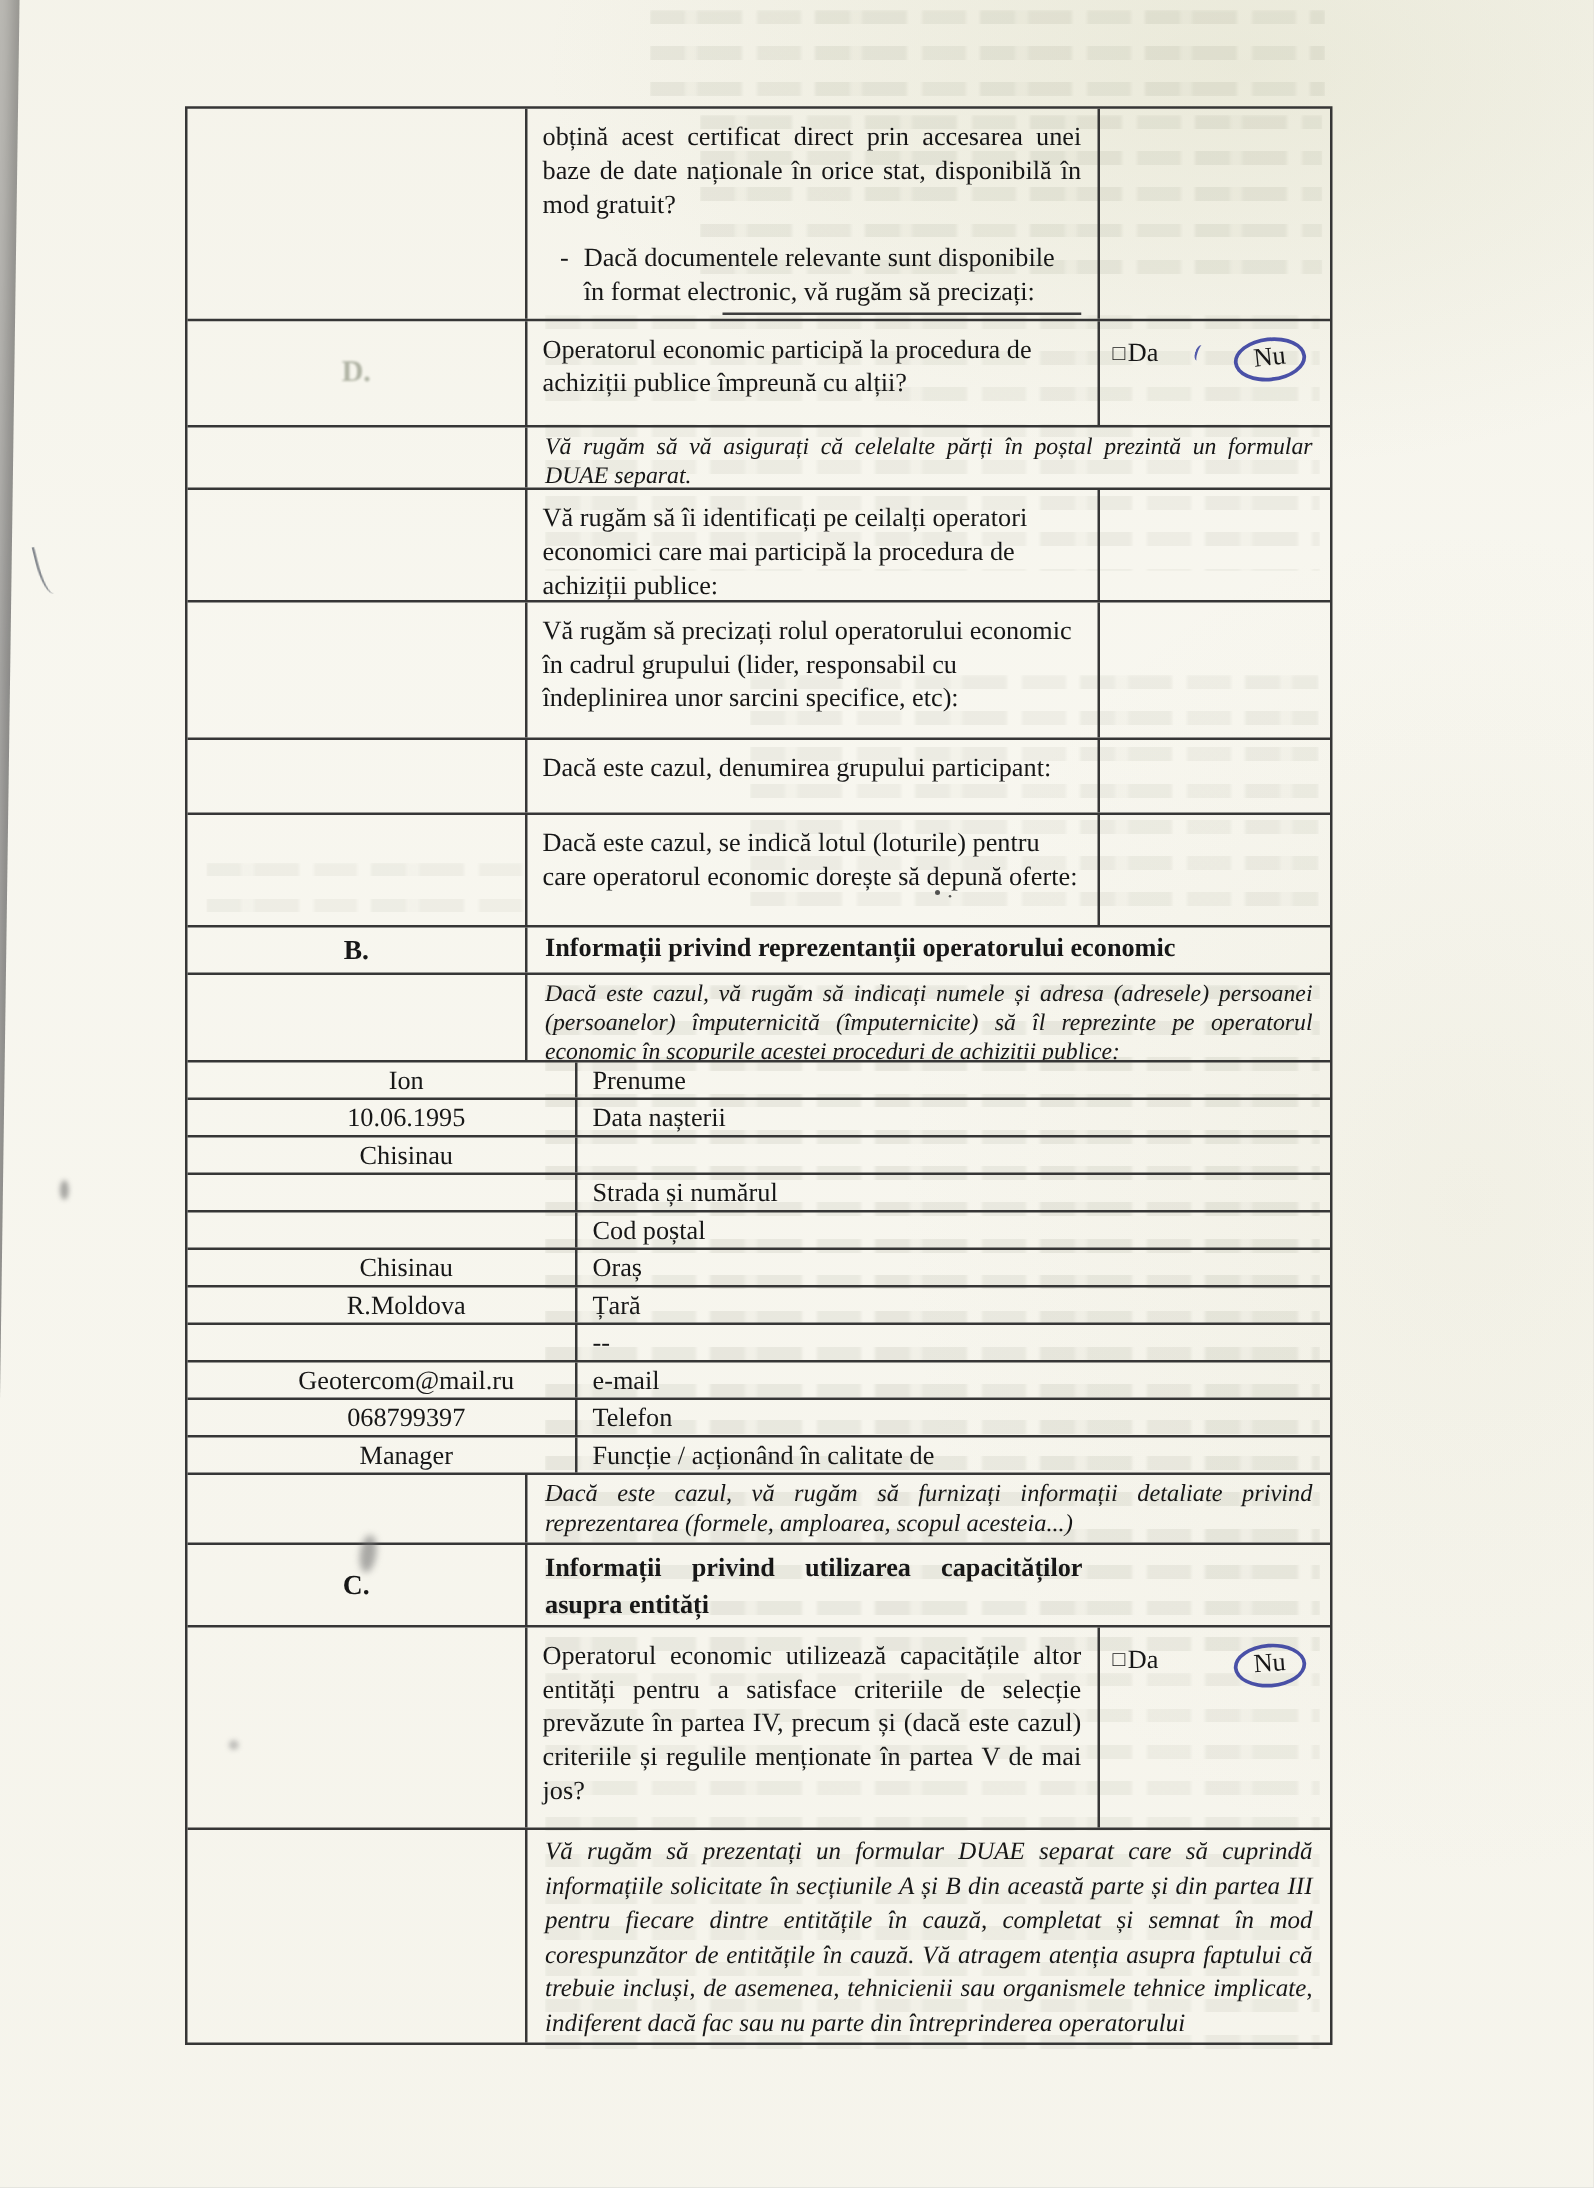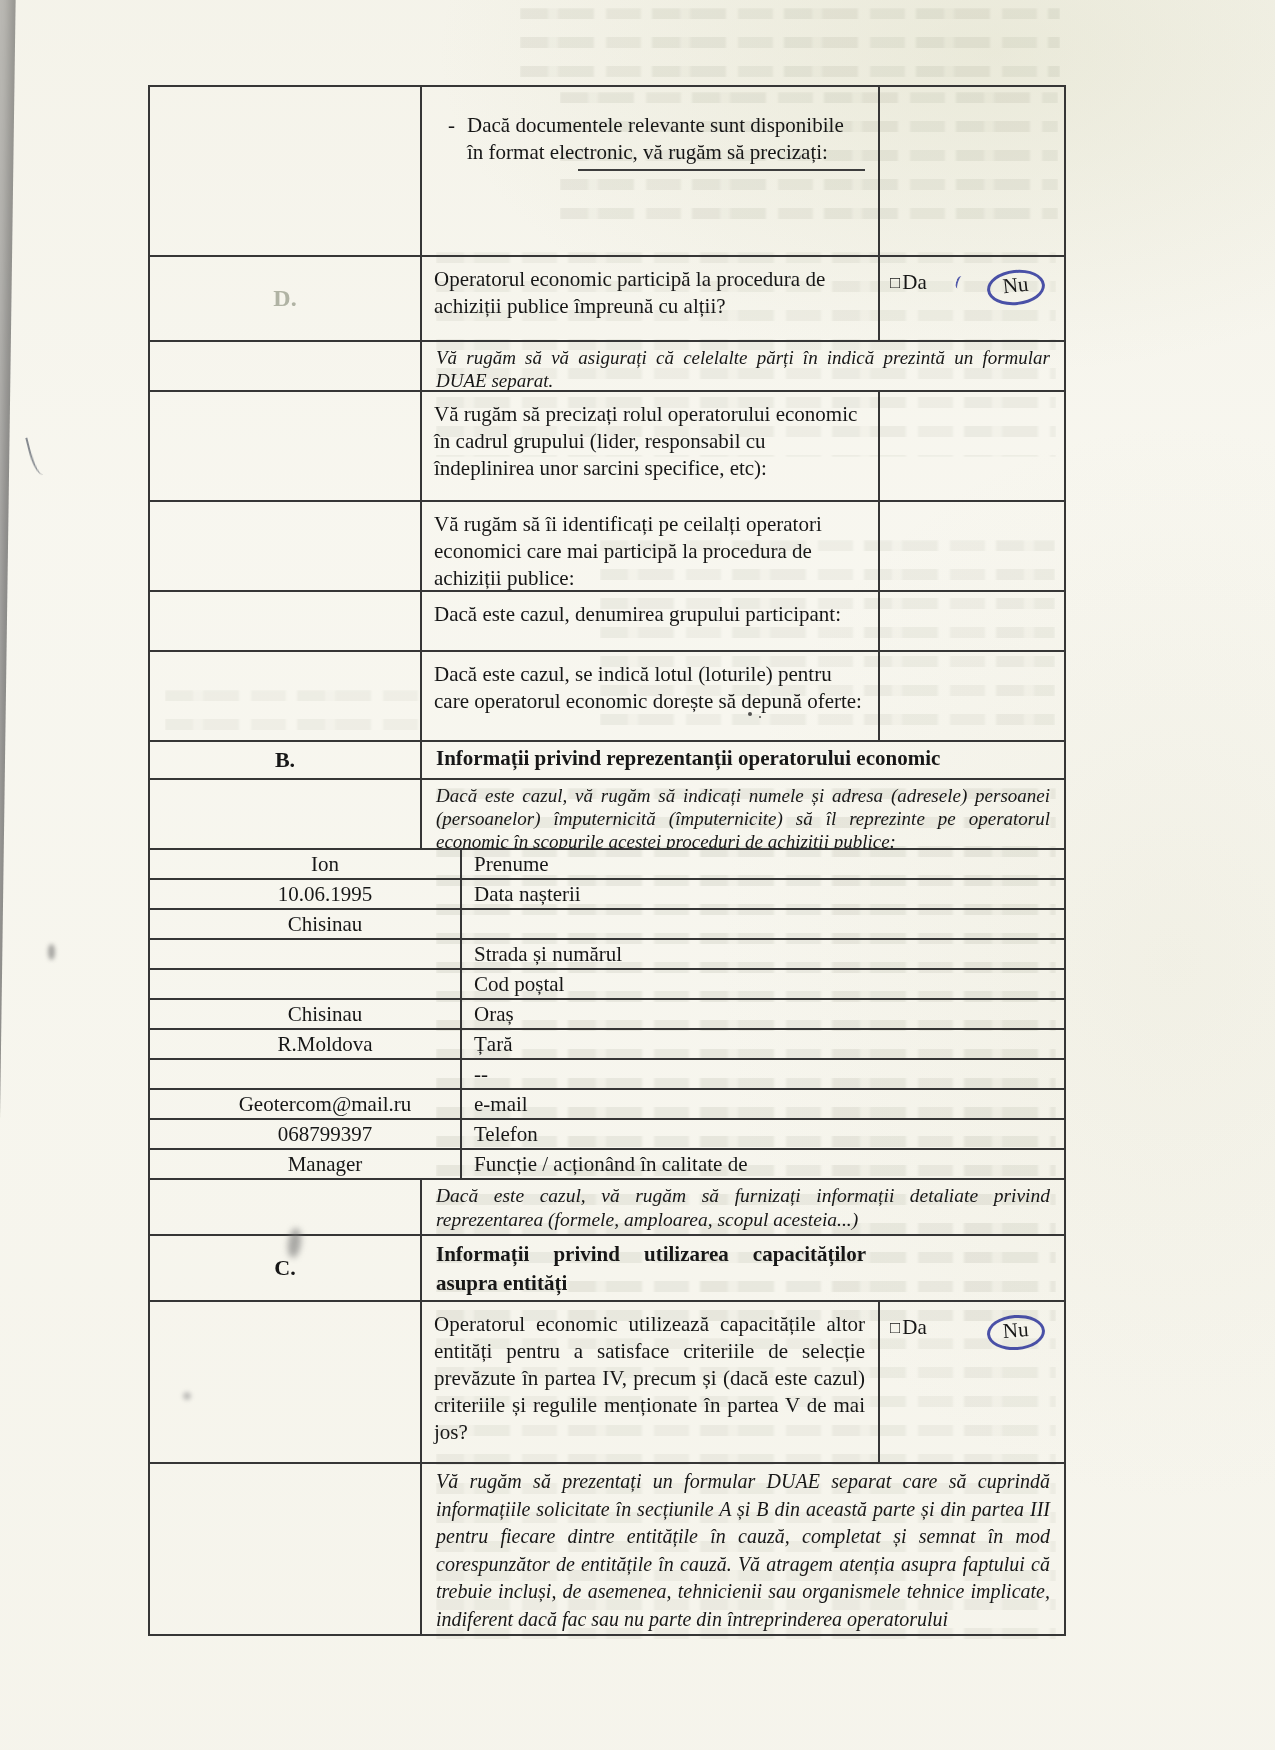--- a/index.html
+++ b/index.html
@@ -91,20 +91,21 @@
   <div class="ghost" style="left:600px; top:540px; width:455px; height:190px; opacity:.09;"></div>
   <div class="ghost" style="left:436px; top:788px; width:620px; height:535px; opacity:.12;"></div>
   <div class="ghost" style="left:436px; top:1338px; width:620px; height:318px; opacity:.09;"></div>
   <div class="ghost" style="left:165px; top:690px; width:255px; height:55px; opacity:.08;"></div>
 
   <div class="table">
 
     <div class="row" style="height:170px">
       <div class="c1"></div>
       <div class="c2">
+        <p class="q just">obțină acest certificat direct prin accesarea unei baze de date naționale în orice stat, disponibilă în mod gratuit?</p>
         <div class="dash-line">
           <span class="dash">-</span>
           <span class="hang">Dacă documentele relevante sunt disponibile în format electronic, vă rugăm să precizați:</span>
         </div>
         <div class="blank-line"></div>
       </div>
       <div class="c3"></div>
     </div>
 
     <div class="row" style="height:85px">
@@ -116,35 +117,35 @@
       </div>
       <div class="c3 answer">
         <span class="cb"><span class="cbbox">□</span><span>Da</span></span>
         <span class="pen-tick"></span>
         <span class="pen-circle"><span class="nu-txt">Nu</span></span>
       </div>
     </div>
 
     <div class="row" style="height:50px">
       <div class="c1"></div>
-      <div class="cm it just">Vă rugăm să vă asigurați că celelalte părți în indică prezintă un formular DUAE separat.</div>
+      <div class="cm it just">Vă rugăm să vă asigurați că celelalte părți în poștal prezintă un formular DUAE separat.</div>
+    </div>
+
+    <div class="row" style="height:90px">
+      <div class="c1"></div>
+      <div class="c2">
+        <p class="q">Vă rugăm să îi identificați pe ceilalți operatori economici care mai participă la procedura de achiziții publice:</p>
+      </div>
+      <div class="c3"></div>
     </div>
 
     <div class="row" style="height:110px">
       <div class="c1"></div>
       <div class="c2">
         <p class="q">Vă rugăm să precizați rolul operatorului economic în cadrul grupului (lider, responsabil cu îndeplinirea unor sarcini specifice, etc):</p>
-      </div>
-      <div class="c3"></div>
-    </div>
-
-    <div class="row" style="height:90px">
-      <div class="c1"></div>
-      <div class="c2">
-        <p class="q">Vă rugăm să îi identificați pe ceilalți operatori economici care mai participă la procedura de achiziții publice:</p>
       </div>
       <div class="c3"></div>
     </div>
 
     <div class="row" style="height:60px">
       <div class="c1"></div>
       <div class="c2">
         <p class="q">Dacă este cazul, denumirea grupului participant:</p>
       </div>
       <div class="c3"></div>

